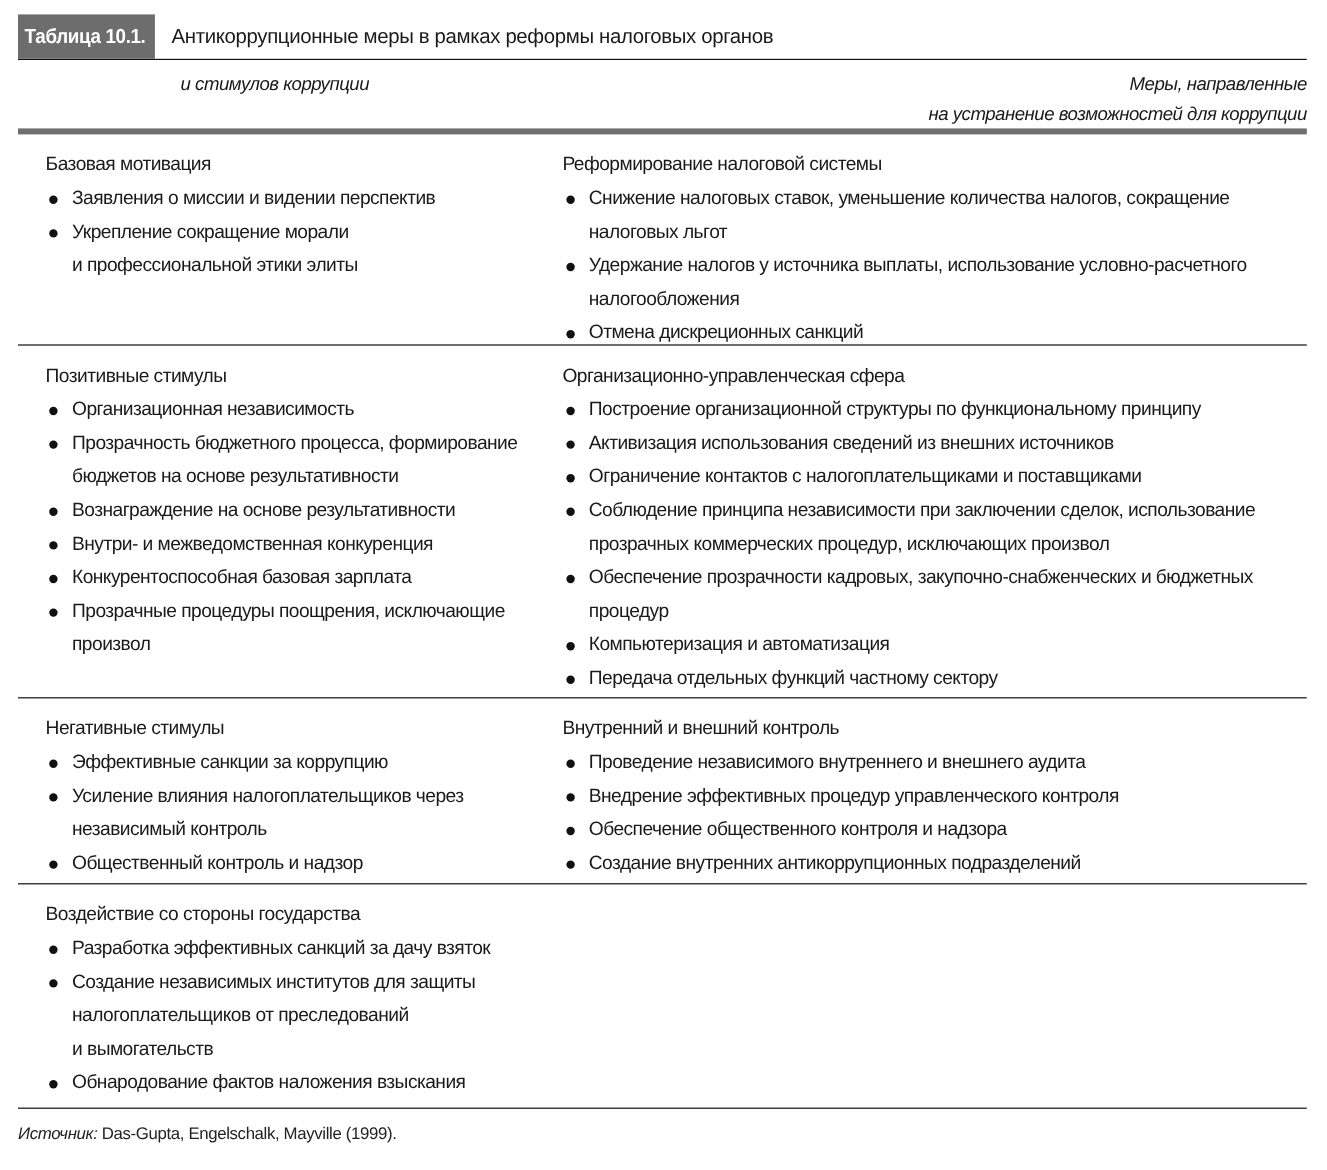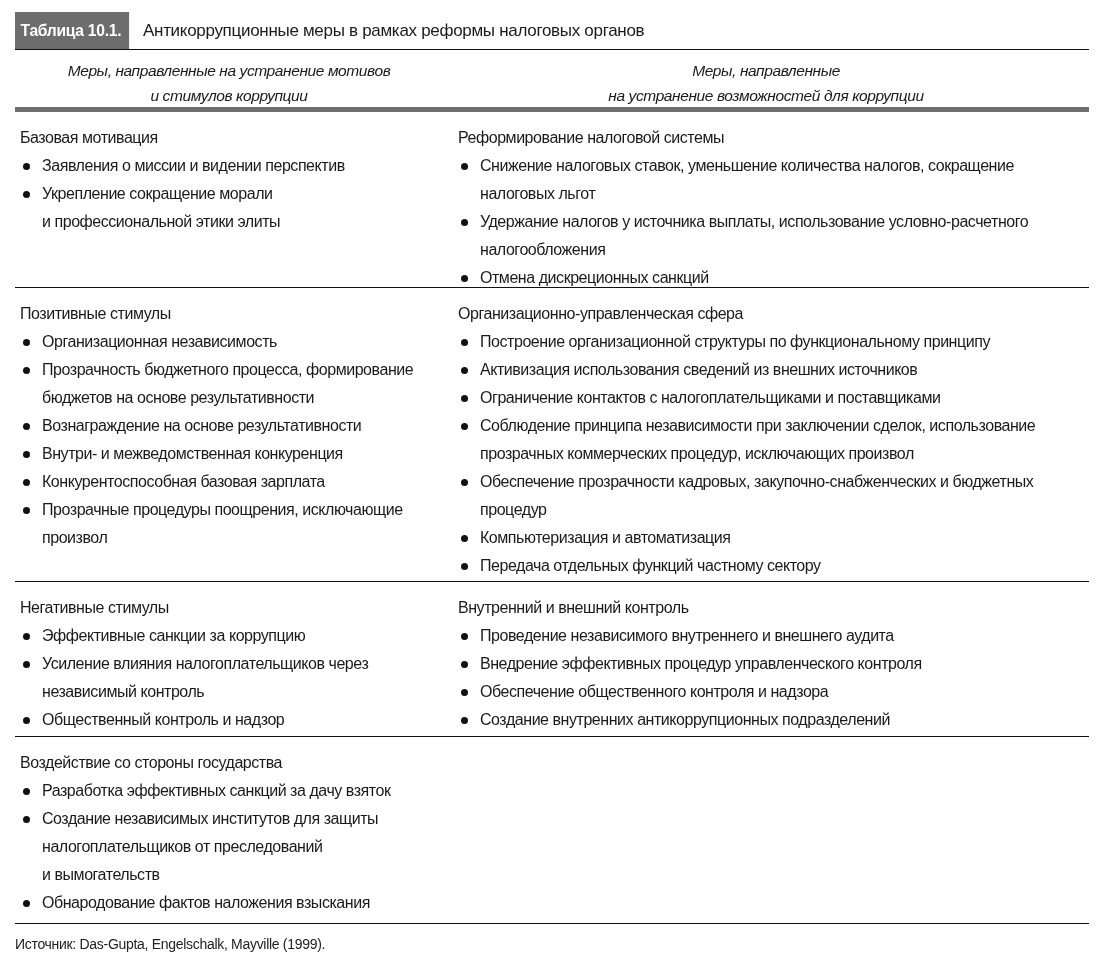--- a/index.html
+++ b/index.html
@@ -59,31 +59,31 @@
     .col-head {
       font-style: italic;
       font-size: 15.5px;
       line-height: 25px;
       text-align: center;
       padding-top: 8px;
       letter-spacing: -0.4px;
       color: #1a1a1a;
     }
     .col-head.left { width: 428px; }
-    .col-head.right { width: 646px; }
+    .col-head.right { width: 646px; text-align: right; }
     
     .section-row {
       display: flex;
       border-bottom: 1.5px solid #111;
     }
     .cell {
       padding-top: 12px;
       padding-bottom: 6px;
     }
-    .cell.left { width: 440px; padding-left: 5px; }
+    .cell.left { width: 440px; padding-left: 5px; margin-left: 18px; }
     .cell.right { width: 634px; padding-left: 3px; }
     .cell-title {
       font-size: 16px;
       line-height: 28px;
       letter-spacing: -0.45px;
       white-space: nowrap;
     }
     .bullet-list { list-style: none; }
     .bullet-item {
       position: relative;
@@ -101,39 +101,38 @@
       border-radius: 50%;
       background: #111;
     }
     .bullet-line { display: block; white-space: nowrap; }
     .source {
       font-size: 14px;
       padding-top: 12px;
       letter-spacing: -0.3px;
       color: #222;
     }
-    .source .src-label { }
+    .source .src-label { font-style: italic; }
     .row-1 { height: 176px; }
     .row-2 { height: 294px; }
     .row-3 { height: 155px; }
     .row-4 { height: 187px; }
   </style>
 </head>
 <body>
 
 <div class="page">
 
   <div class="title-row">
     <div class="title-label">Таблица 10.1.</div>
     <div class="title-text">Антикоррупционные меры в рамках реформы налоговых органов</div>
   </div>
 
   <div class="col-head-row">
     <div class="col-head left">
-      <div>Меры, направленные на устранение мотивов</div>
       <div>и стимулов коррупции</div>
     </div>
     <div class="col-head right">
       <div>Меры, направленные</div>
       <div>на устранение возможностей для коррупции</div>
     </div>
   </div>
 
   <div id="rows">
       <div class="section-row row-1">

